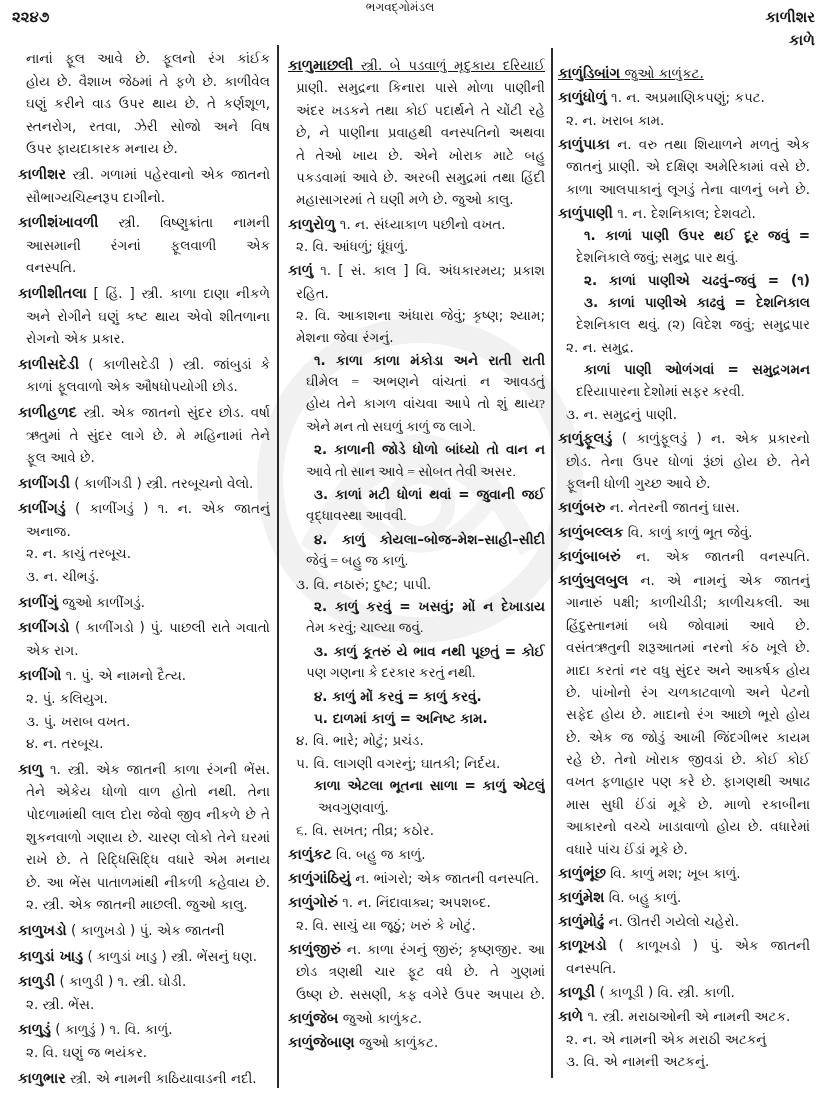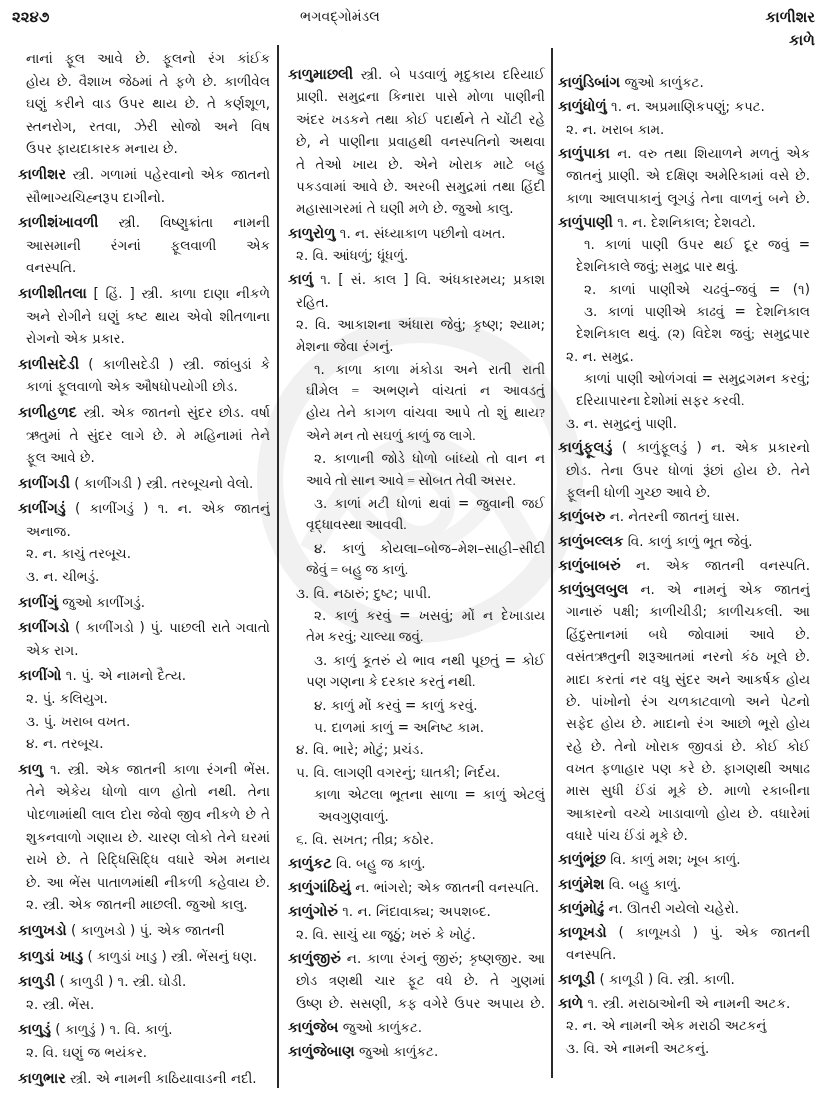--- a/index.html
+++ b/index.html
@@ -3,42 +3,42 @@
 <meta charset="utf-8">
 <style>
   html, body { margin:0; padding:0; background:#ffffff; }
   #page {
     position:relative; width:825px; height:1093px; overflow:hidden;
     background:#ffffff; color:#151515;
     font-family:"DejaVu Sans", sans-serif;
   }
   .hdr { position:absolute; white-space:nowrap; }
   .hdr-num { left:12px; top:8px; font-weight:bold; font-size:15px; }
-  .hdr-title { left:300px; width:200px; top:8px; text-align:left; font-size:14px; }
+  .hdr-title { left:300px; width:200px; top:0; text-align:center; font-size:12px; }
   .hdr-guide1 { right:10px; top:8px; font-weight:bold; font-size:15px; }
   .hdr-guide2 { right:10px; top:31px; font-weight:bold; font-size:15px; }
 
   .watermark { position:absolute; left:240px; top:300px; width:360px; height:360px; pointer-events:none; }
 
   .vrule { position:absolute; width:1.5px; background:#2a2a2a; }
   #rule1 { left:277px; top:45px; height:1043px; }
   #rule2 { left:551px; top:48px; height:1030px; }
 
   .col { position:absolute; font-size:13.5px; }
   #col1 { left:18px; width:252px; top:47px; --lh:22.6px; --gap:3px; }
   #col2 { left:288px; width:257px; top:47px; --lh:22.4px; --gap:1.8px; }
   #col3 { left:558px; width:252px; top:55px; --lh:22.4px; --gap:1.8px; }
 
   .line { height:var(--lh); line-height:var(--lh); overflow:hidden; text-align:left; white-space:normal; }
   .line.just { text-align:justify; text-align-last:justify; }
   .t-hw { margin-top:var(--gap); }
-  .t-hw:first-child { margin-top:16px; }
+  .t-hw:first-child { margin-top:7px;text-decoration:underline; }
   .hw { font-weight:bold; font-size:14.5px; }
   .t-cont, .t-sense { padding-left:8px; }
-  .t-idiom { padding-left:26px; }
+  .t-idiom { padding-left:26px;font-weight:bold; }
   .t-idiom-cont { padding-left:18px;font-family:Liberation Serif, serif; }
   .t-idiom-cont2 { padding-left:30px; }
 </style>
 </head>
 <body>
 
 <div id="page">
 
   <div class="hdr hdr-num">૨૨૪૭</div>
   <div class="hdr hdr-title">ભગવદ્ગોમંડલ</div>
@@ -170,20 +170,21 @@
       <div class="line t-hw"><span class="hw">કાળુંબરુ</span> <span>ન. નેતરની જાતનું ઘાસ.</span></div>
       <div class="line t-hw"><span class="hw">કાળુંબલ્લક</span> <span>વિ. કાળું કાળું ભૂત જેવું.</span></div>
       <div class="line t-hw just"><span class="hw">કાળુંબાબરું</span> <span>ન. એક જાતની વનસ્પતિ. આરોગ્ય</span></div>
       <div class="line t-hw just"><span class="hw">કાળુંબુલબુલ</span> <span>ન. એ નામનું એક જાતનું</span></div>
       <div class="line t-cont just"><span>ગાનારું પક્ષી; કાળીચીડી; કાળીચકલી. આ પક્ષી</span></div>
       <div class="line t-cont just"><span>હિંદુસ્તાનમાં બધે જોવામાં આવે છે.</span></div>
       <div class="line t-cont just"><span>વસંતઋતુની શરૂઆતમાં નરનો કંઠ ખૂલે છે.</span></div>
       <div class="line t-cont just"><span>માદા કરતાં નર વધુ સુંદર અને આકર્ષક હોય</span></div>
       <div class="line t-cont just"><span>છે. પાંખોનો રંગ ચળકાટવાળો અને પેટનો</span></div>
       <div class="line t-cont just"><span>સફેદ હોય છે. માદાનો રંગ આછો ભૂરો હોય</span></div>
+      <div class="line t-cont just"><span>છે. એક જ જોડું આખી જિંદગીભર કાયમ</span></div>
       <div class="line t-cont just"><span>રહે છે. તેનો ખોરાક જીવડાં છે. કોઈ કોઈ</span></div>
       <div class="line t-cont just"><span>વખત ફળાહાર પણ કરે છે. ફાગણથી અષાઢ</span></div>
       <div class="line t-cont just"><span>માસ સુધી ઈંડાં મૂકે છે. માળો રકાબીના</span></div>
       <div class="line t-cont just"><span>આકારનો વચ્ચે ખાડાવાળો હોય છે. વધારેમાં</span></div>
       <div class="line t-cont"><span>વધારે પાંચ ઈંડાં મૂકે છે.</span></div>
       <div class="line t-hw"><span class="hw">કાળુંભૂંછ</span> <span>વિ. કાળું મશ; ખૂબ કાળું.</span></div>
       <div class="line t-hw"><span class="hw">કાળુંમેશ</span> <span>વિ. બહુ કાળું.</span></div>
       <div class="line t-hw"><span class="hw">કાળુંમોઢું</span> <span>ન. ઊતરી ગયેલો ચહેરો.</span></div>
       <div class="line t-hw just"><span class="hw">કાળૂખડો</span> <span>( કાળૂખડો ) પું. એક જાતની</span></div>
       <div class="line t-cont"><span>વનસ્પતિ.</span></div>

